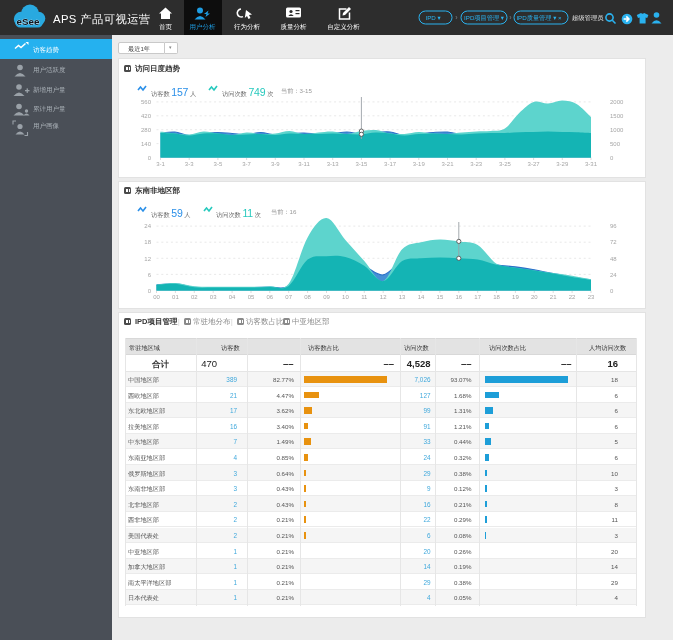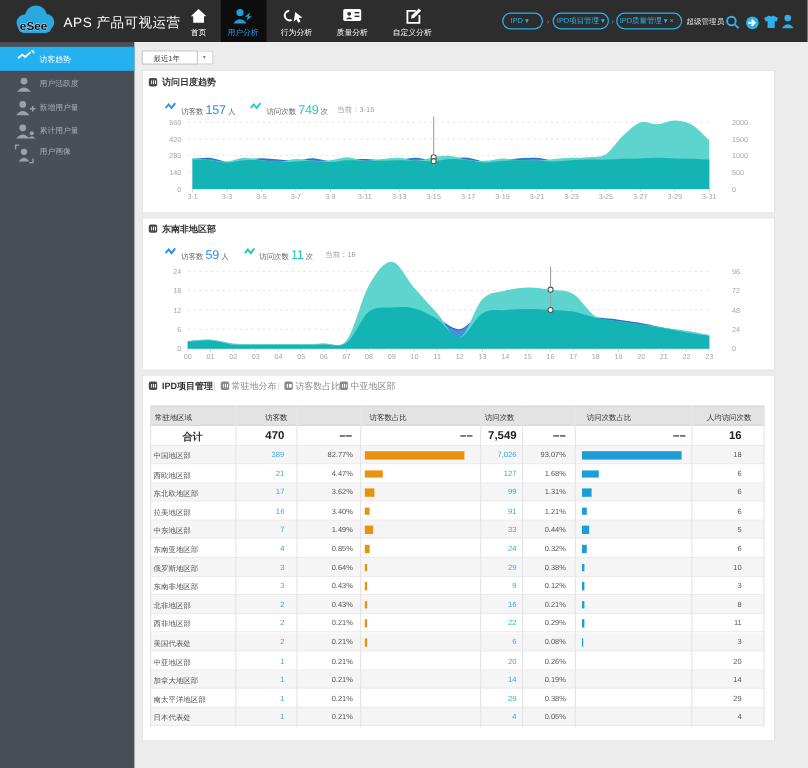--- a/index.html
+++ b/index.html
@@ -338,24 +338,24 @@
   <span class="hx" style="left:3px">常驻地区域</span>
   <span class="hx" style="left:95px">访客数</span>
   <span class="hx" style="left:182px">访客数占比</span>
   <span class="hx" style="left:278px">访问次数</span>
   <span class="hx" style="left:363px">访问次数占比</span>
   <span class="hx" style="left:463px">人均访问次数</span>
 </div>
 
 <div class="abs" style="left:125px;top:354.5px;width:512px;height:17px;background:#fff;border-bottom:1px solid #e5e5e5">
   <span class="abs" style="left:27px;top:4px;font-size:8.5px;font-weight:bold;color:#333">合计</span>
-  <span style="position:absolute;right:400px;top:3.5px;font-size:9.5px;font-weight:bold;color:#222;position:absolute">470</span>
+  <span style="position:absolute;right:420px;top:3.5px;font-size:9.5px;font-weight:normal;color:#222;position:absolute">470</span>
   <span style="position:absolute;right:343.5px;top:3.5px;font-size:9.5px;font-weight:bold;color:#222">––</span>
   <span style="position:absolute;right:243px;top:3.5px;font-size:9.5px;font-weight:bold;color:#222">––</span>
-  <span style="position:absolute;right:206.5px;top:3.5px;font-size:9.5px;font-weight:bold;color:#222">7,549</span>
+  <span style="position:absolute;right:206.5px;top:3.5px;font-size:9.5px;font-weight:bold;color:#222">4,528</span>
   <span style="position:absolute;right:165.5px;top:3.5px;font-size:9.5px;font-weight:bold;color:#222">––</span>
   <span style="position:absolute;right:65.5px;top:3.5px;font-size:9.5px;font-weight:bold;color:#222">––</span>
   <span style="position:absolute;right:19px;top:3.5px;font-size:9.5px;font-weight:bold;color:#222">16</span>
 </div>
 <div class="trow" style="top:371.5px;background:#f5f5f5">
 <span class="tn" style="left:3px">中国地区部</span>
 <span class="tb" style="right:400px">389</span>
 <span class="tg" style="right:343px">82.77%</span>
 <span class="tb" style="right:206.5px">7,026</span>
 <span class="tg" style="right:165.5px">93.07%</span>

